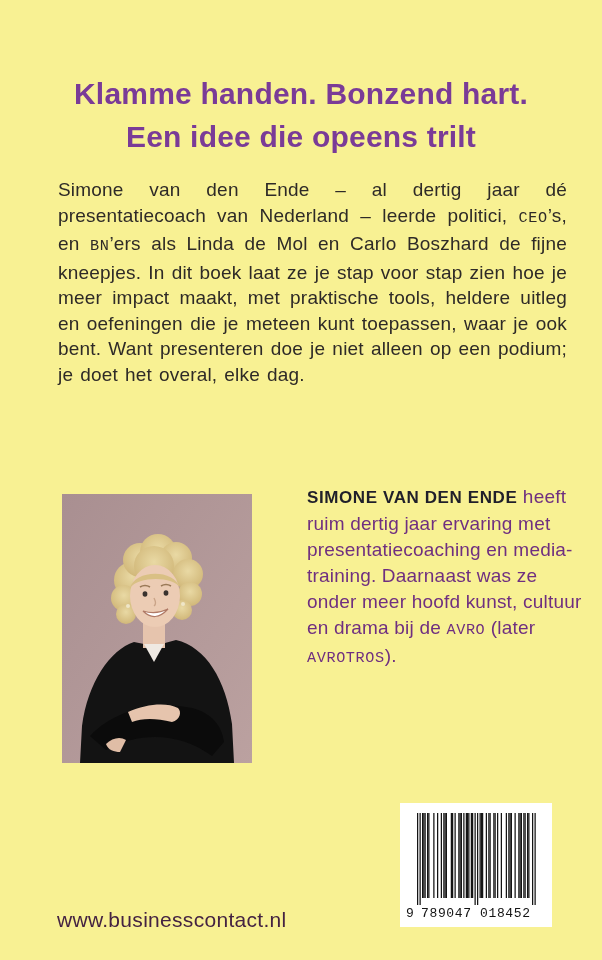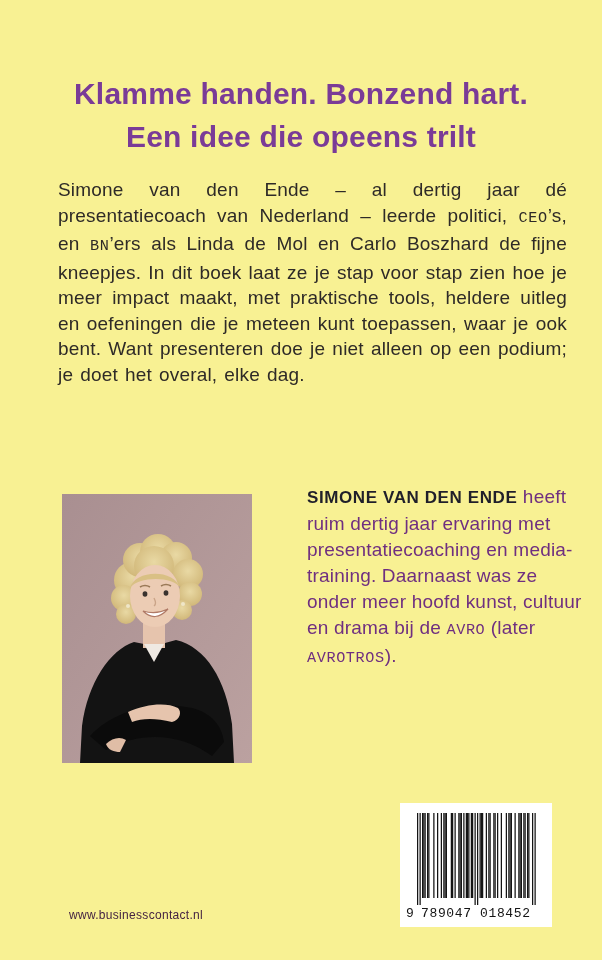--- a/index.html
+++ b/index.html
@@ -75,24 +75,23 @@
     font-weight: bold;
     font-size: 17px;
     letter-spacing: 0.6px;
   }
 
   
   .site-url {
     position: absolute;
     left: 57px;
     top: 908px;
-    font-size: 12px;
+    font-size: 21px;
     letter-spacing: 0.3px;
     color: var(--url, #442342);
-    margin-left: 12px;
   }
 
   .barcode-box {
     position: absolute;
     left: 400px;
     top: 803px;
     width: 152px;
     height: 124px;
     background: #ffffff;
   }

